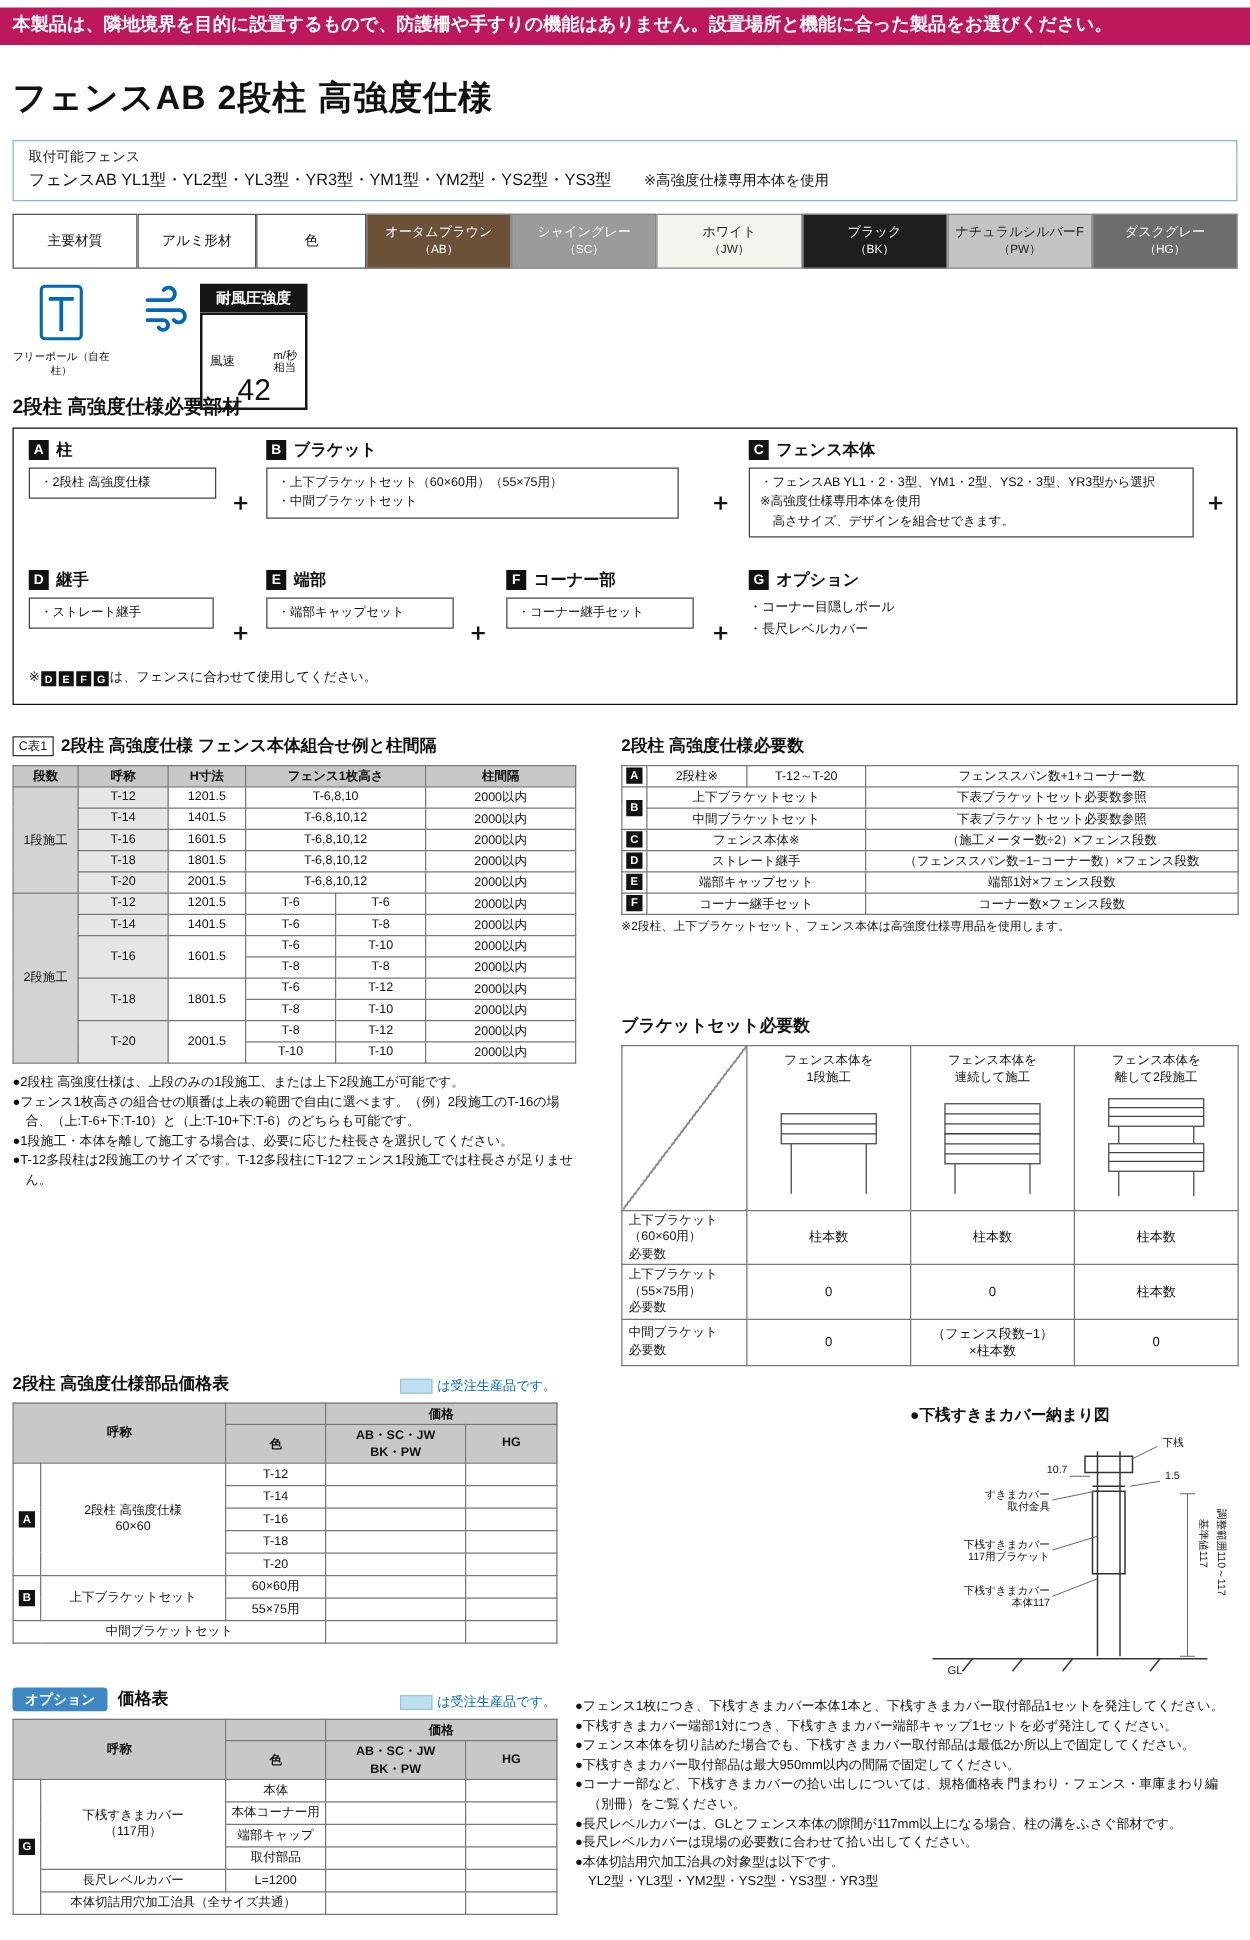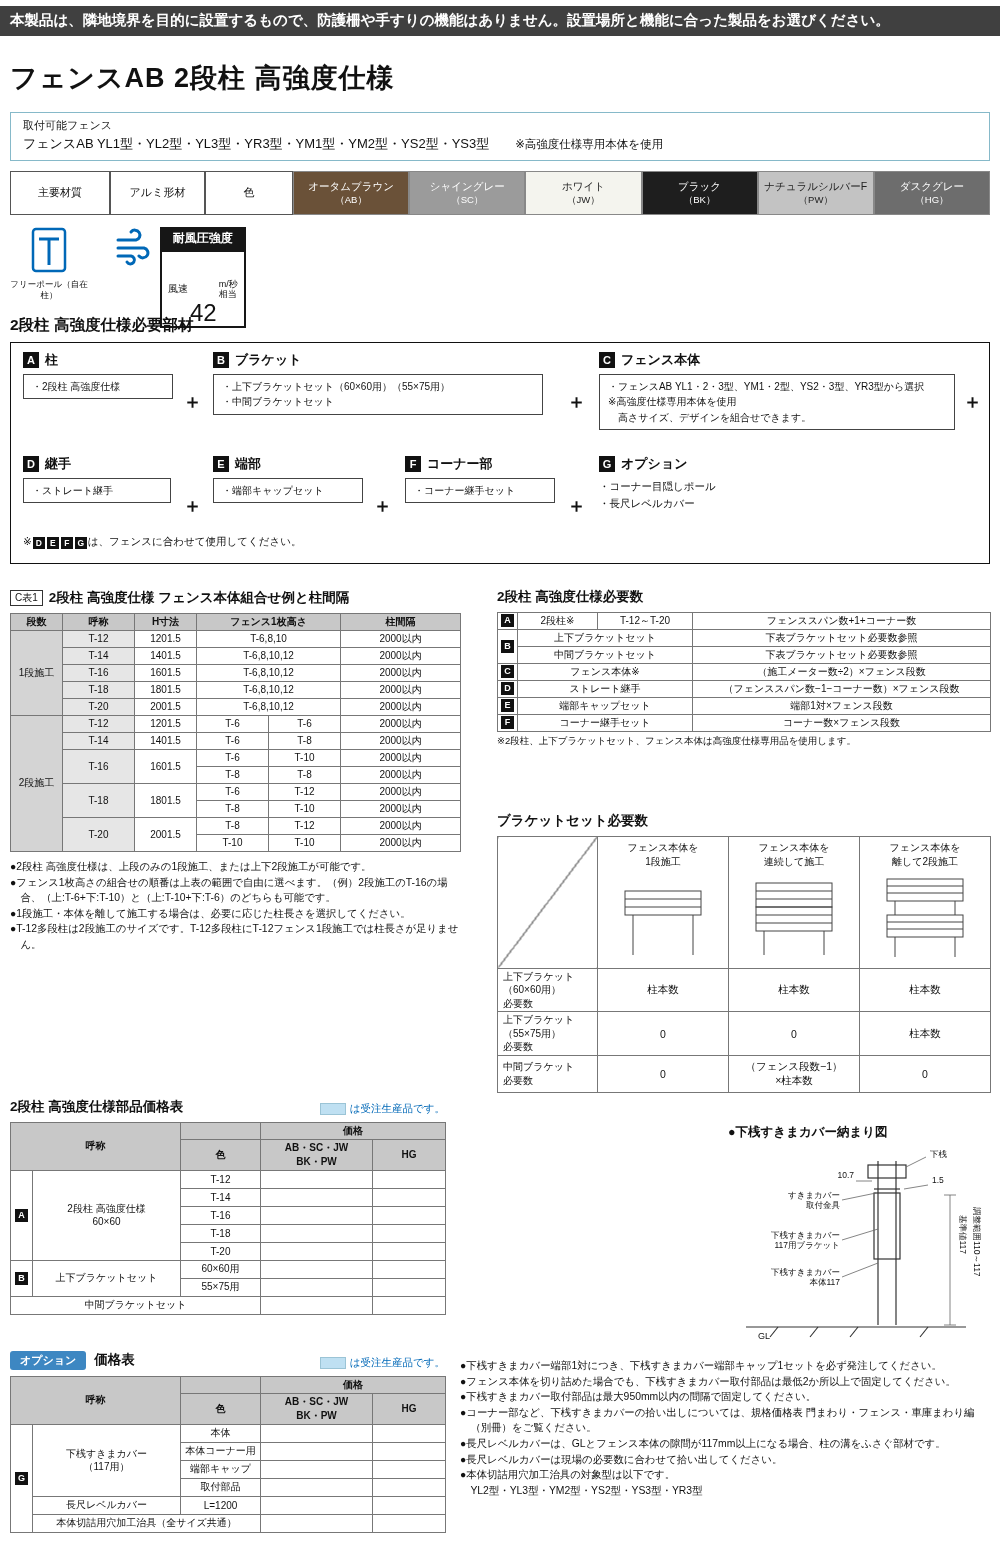--- a/index.html
+++ b/index.html
@@ -2,21 +2,21 @@
 <html><head>
 <meta charset="utf-8">
 <style>
   * { margin:0; padding:0; box-sizing:border-box; }
   html,body { width:1000px; }
   body {
     height:1552px; overflow:hidden; position:relative; background:#fff;
     font-family:"Liberation Sans","DejaVu Sans",sans-serif; color:#111;
   }
   
-  .notice-bar { margin-top:6px; background:#404040; color:#fff; font-size:14.5px; font-weight:bold; padding:7px 10px; line-height:1.1; }
+  .notice-bar { margin-top:6px; background:#be185d; color:#fff; font-size:14.5px; font-weight:bold; padding:7px 10px; line-height:1.1; }
   .page-title { margin:24px 10px 0; font-size:27px; font-weight:bold; letter-spacing:1px; }
   
   .compat { margin:16px 10px 0; border:1px solid #86b9c9; padding:5px 12px 7px; }
   .compat .lab { font-size:11px; color:#222; }
   .compat .row { display:flex; gap:26px; align-items:baseline; margin-top:2px; }
   .compat .models { font-size:13px; }
   .compat .note { font-size:11.5px; }
   
   .materials { margin:10px 10px 0; display:flex; height:44px; }
   .mcell { border:1px solid #555; display:flex; align-items:center; justify-content:center; font-size:11px; background:#fff; }
@@ -672,20 +672,21 @@
       <tr>
             <td colspan="2">本体切詰用穴加工治具（全サイズ共通）</td>
             <td></td>
             <td></td>
           </tr>
     </tbody>
       </table>
   </div>
 
   <ul class="notes abs" style="left:460px;top:782px;width:532px;">
+    <li>●フェンス1枚につき、下桟すきまカバー本体1本と、下桟すきまカバー取付部品1セットを発注してください。</li>
     <li>●下桟すきまカバー端部1対につき、下桟すきまカバー端部キャップ1セットを必ず発注してください。</li>
     <li>●フェンス本体を切り詰めた場合でも、下桟すきまカバー取付部品は最低2か所以上で固定してください。</li>
     <li>●下桟すきまカバー取付部品は最大950mm以内の間隔で固定してください。</li>
     <li>●コーナー部など、下桟すきまカバーの拾い出しについては、規格価格表 門まわり・フェンス・車庫まわり編（別冊）をご覧ください。</li>
     <li>●長尺レベルカバーは、GLとフェンス本体の隙間が117mm以上になる場合、柱の溝をふさぐ部材です。</li>
     <li>●長尺レベルカバーは現場の必要数に合わせて拾い出してください。</li>
     <li>●本体切詰用穴加工治具の対象型は以下です。</li>
     <li>　YL2型・YL3型・YM2型・YS2型・YS3型・YR3型</li>
   </ul>
 

